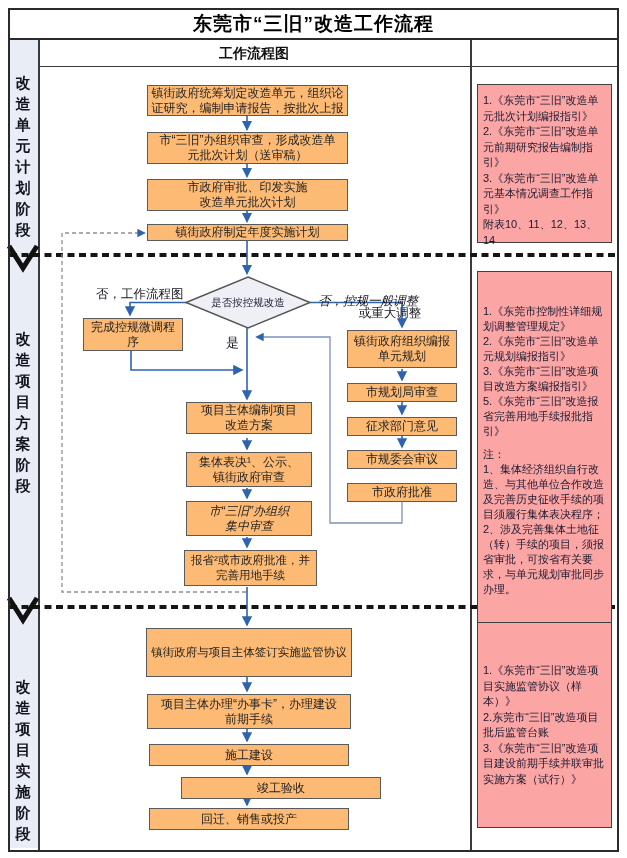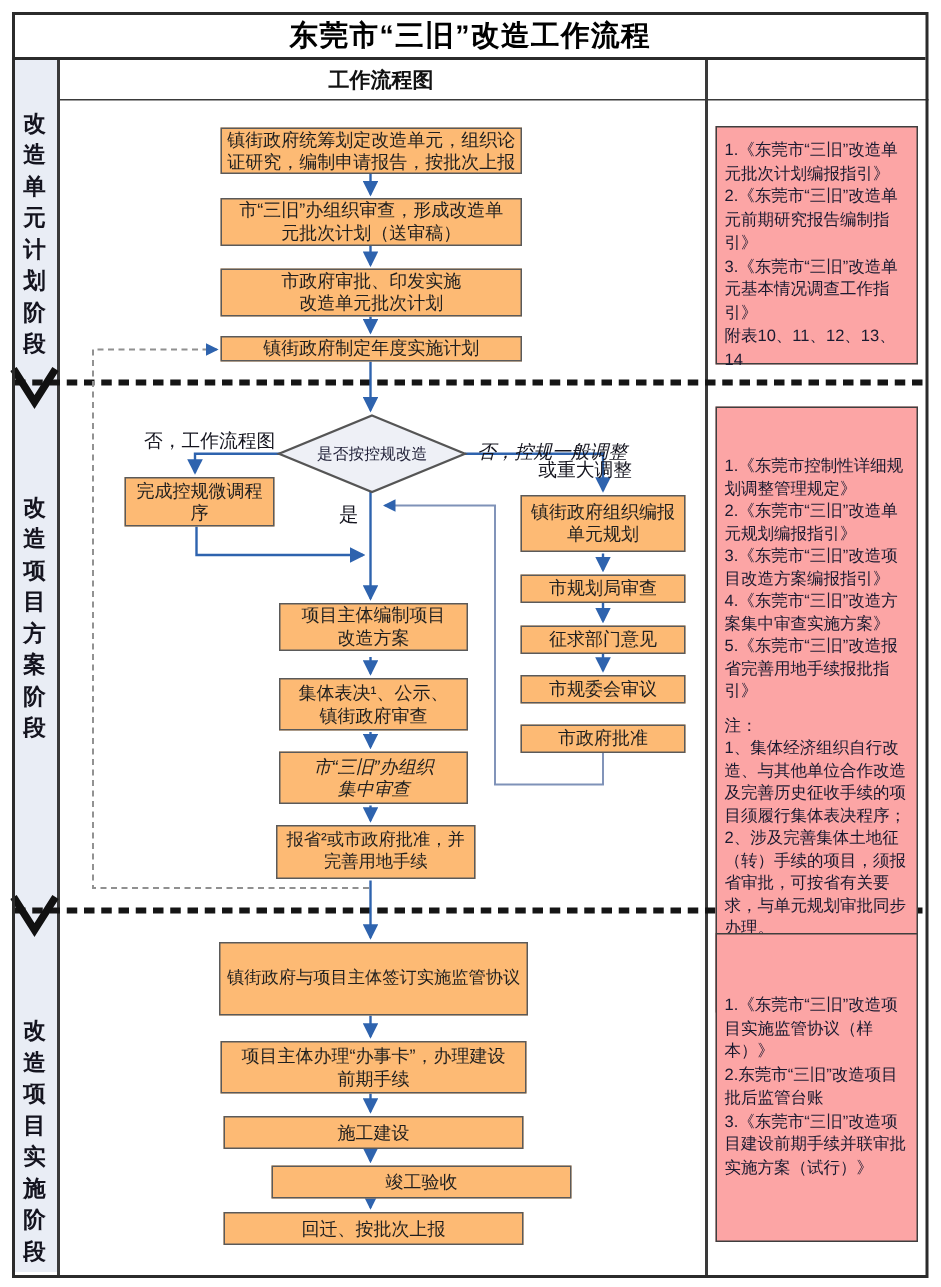--- a/index.html
+++ b/index.html
@@ -121,34 +121,33 @@
   <div class="abs fbox" style="left:347px;top:383px;width:110px;height:19px;">市规划局审查</div>
   <div class="abs fbox" style="left:347px;top:417px;width:110px;height:19px;">征求部门意见</div>
   <div class="abs fbox" style="left:347px;top:450px;width:110px;height:19px;">市规委会审议</div>
   <div class="abs fbox" style="left:347px;top:483px;width:110px;height:19px;">市政府批准</div>
 
   <div class="abs fbox" style="left:146px;top:628px;width:206px;height:49px;font-size:11.5px;">镇街政府与项目主体签订实施监管协议</div>
   <div class="abs fbox" style="left:147px;top:694px;width:204px;height:35px;">项目主体办理“办事卡”，办理建设
 前期手续</div>
   <div class="abs fbox" style="left:149px;top:744px;width:200px;height:22px;">施工建设</div>
   <div class="abs fbox" style="left:149px;top:777px;width:200px;height:22px;margin-left:32px;">竣工验收</div>
-  <div class="abs fbox" style="left:149px;top:808px;width:200px;height:22px;">回迁、按批次上报</div>
+  <div class="abs fbox" style="left:149px;top:808px;width:200px;height:22px;">回迁、销售或投产</div>
 
   <div class="abs gbox" style="left:477px;top:84px;width:135px;height:159px;">
     <div class="gi">1.《东莞市“三旧”改造单元批次计划编报指引》</div>
     <div class="gi">2.《东莞市“三旧”改造单元前期研究报告编制指引》</div>
     <div class="gi">3.《东莞市“三旧”改造单元基本情况调查工作指引》</div>
     <div class="gi">附表10、11、12、13、14</div>
   </div>
 
   <div class="abs gbox" style="left:477px;top:271px;width:135px;height:404px;padding-top:32px;line-height:15px;">
     <div class="gi">1.《东莞市控制性详细规划调整管理规定》</div>
     <div class="gi">2.《东莞市“三旧”改造单元规划编报指引》</div>
     <div class="gi">3.《东莞市“三旧”改造项目改造方案编报指引》</div>
-    <div class="gi">4.《东莞市“三旧”改造方案集中审查实施方案》</div>
     <div class="gi">5.《东莞市“三旧”改造报省完善用地手续报批指引》</div>
     <div class="gi note-title">注：</div>
     <div class="gi">1、集体经济组织自行改造、与其他单位合作改造及完善历史征收手续的项目须履行集体表决程序；</div>
     <div class="gi">2、涉及完善集体土地征（转）手续的项目，须报省审批，可按省有关要求，与单元规划审批同步办理。</div>
   </div>
 
   <div class="abs gbox" style="left:477px;top:622px;width:135px;height:206px;padding-top:40px;">
     <div class="gi">1.《东莞市“三旧”改造项目实施监管协议（样本）》</div>
     <div class="gi">2.东莞市“三旧”改造项目批后监管台账</div>
     <div class="gi">3.《东莞市“三旧”改造项目建设前期手续并联审批实施方案（试行）》</div>

